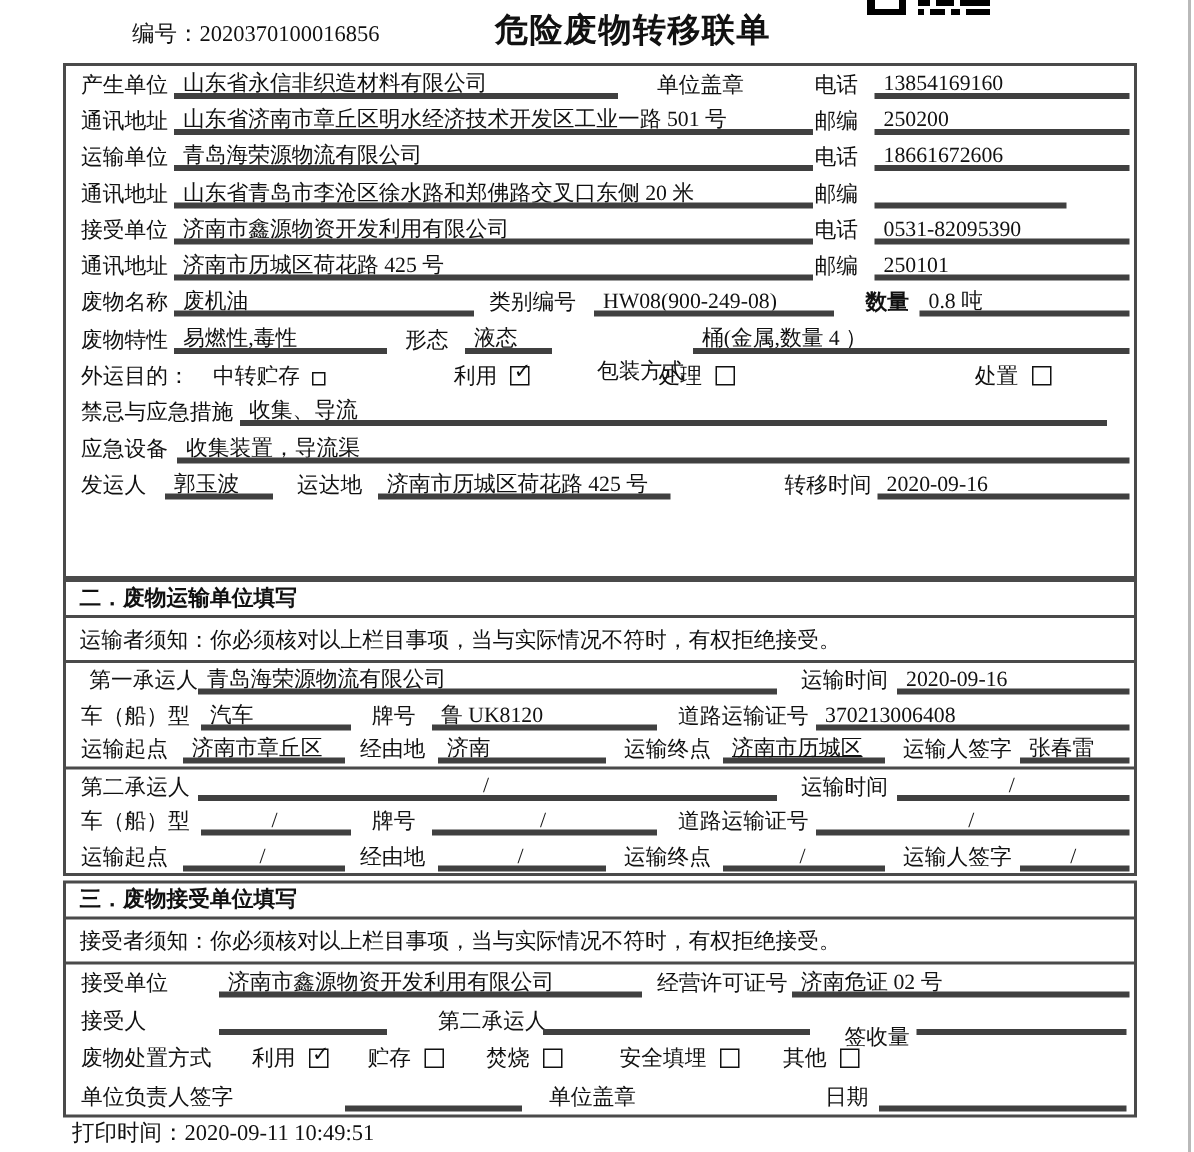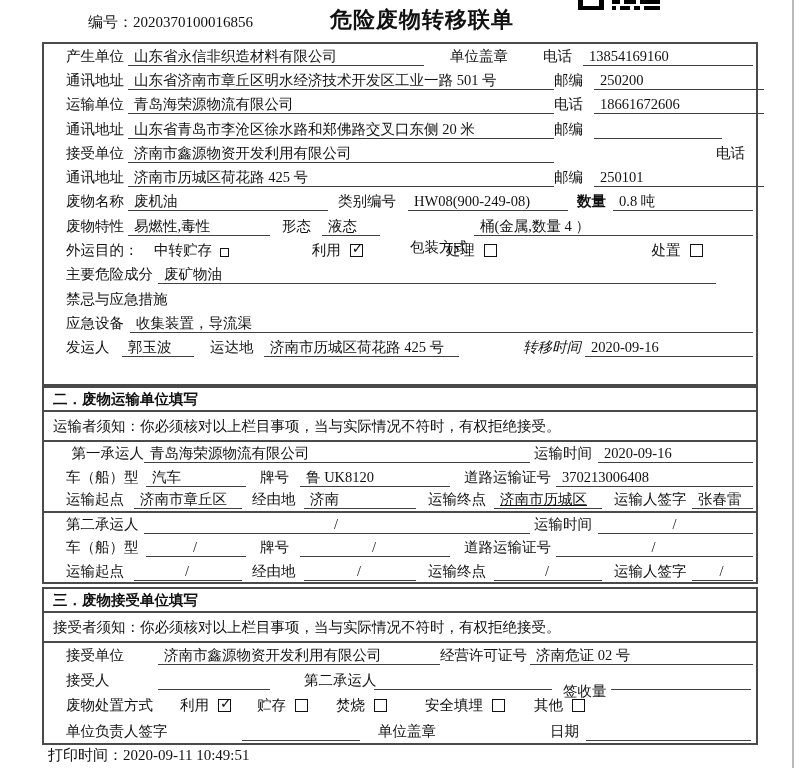--- a/index.html
+++ b/index.html
@@ -10,27 +10,27 @@
              font-weight:bold;font-size:22px;letter-spacing:1px;white-space:nowrap;}
   .qr{position:absolute;left:578px;top:0;}
   .page-edge{position:absolute;left:792px;top:0;width:2px;height:768px;background:#b9b9b9;}
   .tbl{position:absolute;left:42px;width:716px;border:2px solid #4a4a4a;box-sizing:border-box;background:#fff;}
   .t1{top:42px;height:344px;}
   .t2{top:386px;height:198px;}
   .t3{top:587px;height:158px;}
   .tbl-title{font-family:"DejaVu Sans","Liberation Sans",sans-serif;font-weight:bold;font-size:14.5px;
              padding:3px 0 2px 9px;border-bottom:2px solid #4a4a4a;line-height:17px;}
   .tbl-notice{font-size:14.5px;padding:5px 0 4px 9px;border-bottom:2px solid #4a4a4a;white-space:nowrap;}
-  .row{display:flex;align-items:center;padding-left:22px;font-size:14.5px;box-sizing:border-box;}
+  .row{display:flex;align-items:center;padding-left:10px;font-size:14.5px;box-sizing:border-box;}
   .t1 .row{height:24.3px;}
   .t2 .row{height:23.5px;}
   .t3 .row{height:25.2px;}
   .row.bb{border-bottom:2px solid #4a4a4a;}
   .lbl{white-space:nowrap;flex:none;}
-  .val{border-bottom:1px solid #404040;padding:0 2px 1px 6px;white-space:nowrap;overflow:hidden;
+  .val{border-bottom:4px solid #404040;padding:0 2px 1px 6px;white-space:nowrap;overflow:hidden;
        flex:none;height:19px;line-height:19px;box-sizing:border-box;}
   .val.ctr{text-align:center;padding-left:0;}
   .val.fx{flex:1 1 auto;width:auto;}
   .gapfx{flex:1 1 0;height:1px;}
   .sp{flex:none;height:1px;}
   .chk{display:flex;align-items:center;flex:none;}
   .chk-lbl{white-space:nowrap;}
   .box{display:inline-block;width:11px;height:11px;border:1.5px solid #111;margin-left:9px;
        position:relative;box-sizing:content-box;background:#fff;}
   .box.sm{width:7px;height:7px;margin-left:8px;margin-top:3px;}
@@ -90,20 +90,21 @@
           <span class="gapfx" style="flex-grow: 1;"></span>
           <span class="lbl" style="width: 40px;">邮编</span>
           <span class="val" style="width: 128px;"></span>
           <span class="sp" style="width: 45px;"></span>
         </div>
         <div class="row">
           <span class="lbl" style="width: 62px;">接受单位</span>
           <span class="val" style="width: 426px;">济南市鑫源物资开发利用有限公司</span>
           <span class="gapfx" style="flex-grow: 1;"></span>
           <span class="lbl" style="width: 40px;">电话</span>
+          <span class="val" style="width: 170px; margin-right: 3px;">0531-82095390</span>
         </div>
         <div class="row">
           <span class="lbl" style="width: 62px;">通讯地址</span>
           <span class="val" style="width: 426px;">济南市历城区荷花路 425 号</span>
           <span class="gapfx" style="flex-grow: 1;"></span>
           <span class="lbl" style="width: 40px;">邮编</span>
           <span class="val" style="width: 170px; margin-right: 3px;">250101</span>
         </div>
         <div class="row">
           <span class="lbl" style="width: 62px;">废物名称</span>
@@ -140,39 +141,35 @@
             <span class="box"></span>
           </span>
           <span class="gapfx" style="flex-grow: 2.9;"></span>
           <span class="chk">
             <span class="chk-lbl">处置</span>
             <span class="box"></span>
           </span>
           <span class="gapfx" style="flex-grow: 1;"></span>
         </div>
         <div class="row">
-          <span class="lbl" style="width: 92px;">主要危险成分</span>
-          <span class="val fx">废矿物油</span>
-          <span class="sp" style="width: 40px;"></span>
-        </div>
-        <div class="row">
           <span class="lbl" style="width: 106px;">禁忌与应急措施</span>
+          <span class="val fx">收集、导流</span>
           <span class="sp" style="width: 18px;"></span>
         </div>
         <div class="row">
           <span class="lbl" style="width: 64px;">应急设备</span>
           <span class="val fx" style="margin-right: 3px;">收集装置，导流渠</span>
         </div>
         <div class="row">
           <span class="lbl" style="width: 50px;">发运人</span>
           <span class="val" style="width: 72px; margin-left: 6px;">郭玉波</span>
           <span class="lbl" style="width: 48px; margin-left: 16px;">运达地</span>
           <span class="val" style="width: 195px; margin-left: 6px;">济南市历城区荷花路 425 号</span>
           <span class="gapfx" style="flex-grow: 1;"></span>
-          <span class="lbl" style="width: 62px; font-style: italic;">转移时间</span>
+          <span class="lbl" style="width: 62px;">转移时间</span>
           <span class="val" style="width: 168px; margin-right: 3px;">2020-09-16</span>
         </div>
       </div>
   </section>
 
   <section class="tbl t2">
     <div class="tbl-title">二．废物运输单位填写</div>
     <div class="tbl-notice">运输者须知：你必须核对以上栏目事项，当与实际情况不符时，有权拒绝接受。</div>
     <div>
         <div class="row">
@@ -228,21 +225,21 @@
       </div>
   </section>
 
   <section class="tbl t3">
     <div class="tbl-title">三．废物接受单位填写</div>
     <div class="tbl-notice">接受者须知：你必须核对以上栏目事项，当与实际情况不符时，有权拒绝接受。</div>
     <div>
         <div class="row">
           <span class="lbl" style="width: 92px;">接受单位</span>
           <span class="val" style="width: 282px;">济南市鑫源物资开发利用有限公司</span>
-          <span class="lbl" style="width: 90px; ">经营许可证号</span>
+          <span class="lbl" style="width: 90px; margin-left: 10px;">经营许可证号</span>
           <span class="val fx" style="margin-right: 3px;">济南危证 02 号</span>
         </div>
         <div class="row">
           <span class="lbl" style="width: 92px;">接受人</span>
           <span class="val" style="width: 112px;"></span>
           <span class="lbl" style="width: 62px; margin-left: 34px;">第二承运人</span>
           <span class="val" style="width: 178px; margin-left: 8px;"></span>
           <span class="gapfx" style="flex-grow: 1;"></span>
           <span class="lbl" style="width: 48px; margin-top: 22px;">签收量</span>
           <span class="val" style="width: 140px; margin-right: 5px;"></span>

